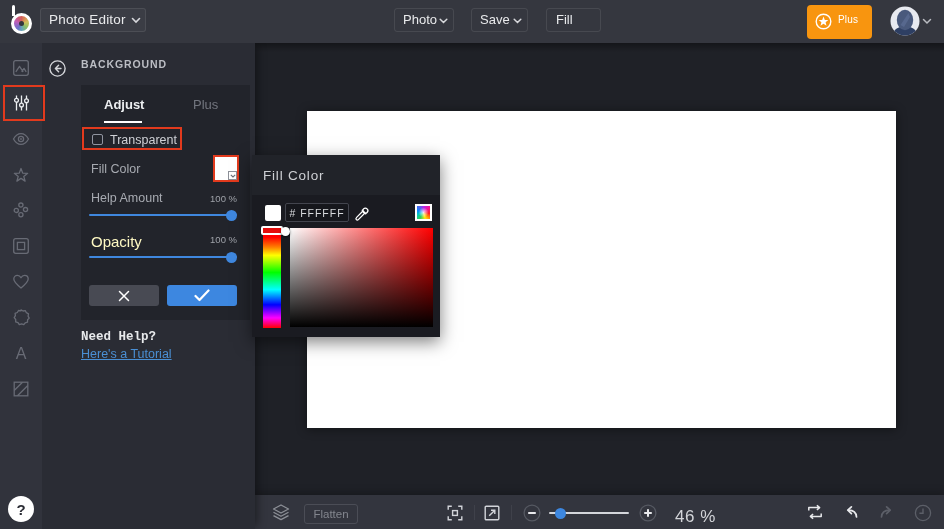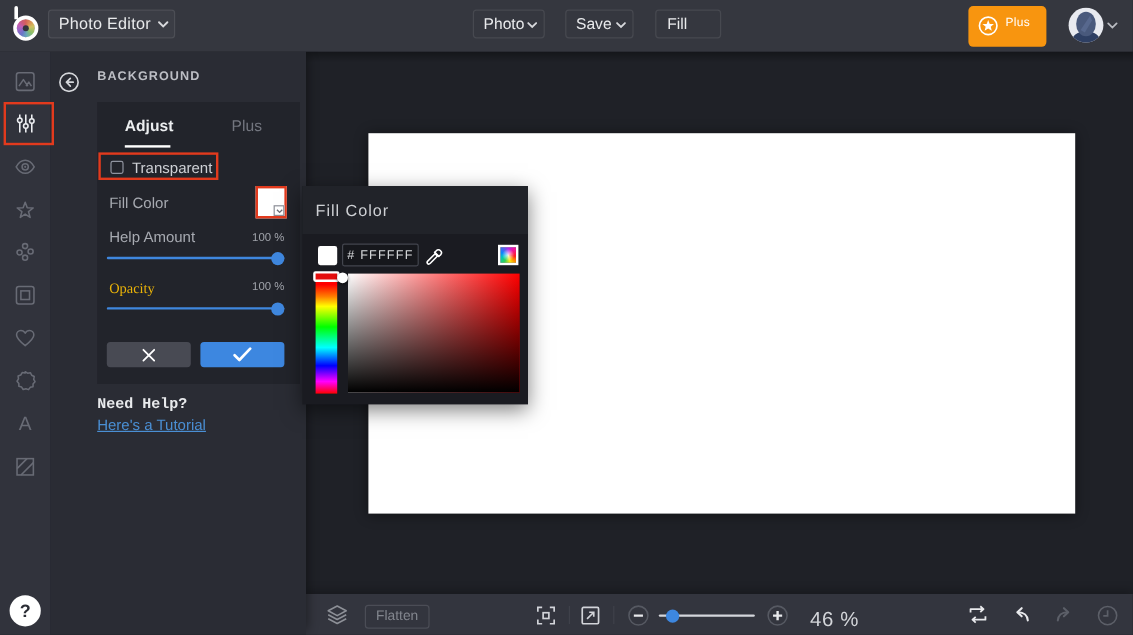--- a/index.html
+++ b/index.html
@@ -143,21 +143,21 @@
   <div class="abs" style="left:227.5px;top:170.5px;width:9px;height:9px;box-sizing:border-box;border:1px solid #8d9098;background:#fff;"></div>
   <svg class="abs" style="left:229.5px;top:173.5px;" width="6" height="4" viewBox="0 0 6 4">
       <path d="M0.8,0.8 L3,3 L5.2,0.8" stroke="#6a6d75" stroke-width="1.1" fill="none"></path>
     </svg>
 
   <div class="abs" style="left:91px;top:191px;font-size:12.5px;color:#a7aab1;">Help Amount</div>
   <div class="abs" style="left:197px;top:192.5px;width:40px;text-align:right;font-size:9.5px;color:#9fa2a9;">100 %</div>
   <div class="abs" style="left:89px;top:214px;width:148px;height:2px;background:#3f87de;border-radius:1px;"></div>
   <div class="abs" style="left:225.5px;top:209.5px;width:11px;height:11px;border-radius:50%;background:#3f87de;"></div>
 
-  <div class="abs" style="left:91px;top:232.5px;font-size:12px;color:#eab308;font-family:Liberation Serif, serif;">Opacity</div>
+  <div class="abs" style="left:91px;top:232.5px;font-size:15px;color:#fef9c3;">Opacity</div>
   <div class="abs" style="left:197px;top:234px;width:40px;text-align:right;font-size:9.5px;color:#9fa2a9;">100 %</div>
   <div class="abs" style="left:89px;top:256px;width:148px;height:2px;background:#3f87de;border-radius:1px;"></div>
   <div class="abs" style="left:225.5px;top:251.5px;width:11px;height:11px;border-radius:50%;background:#3f87de;"></div>
 
   <div class="abs" style="left:89px;top:285px;width:70px;height:21px;background:#484a53;border-radius:3px;"></div>
   <svg class="abs" style="left:118px;top:290px;" width="12" height="12" viewBox="0 0 12 12">
       <path d="M1.5,1.5 L10.5,10.5 M10.5,1.5 L1.5,10.5" stroke="#fff" stroke-width="1.5" stroke-linecap="round"></path>
     </svg>
   <div class="abs" style="left:167px;top:285px;width:70px;height:21px;background:#3d87e0;border-radius:3px;"></div>
   <svg class="abs" style="left:194px;top:289px;" width="16" height="13" viewBox="0 0 16 13">

